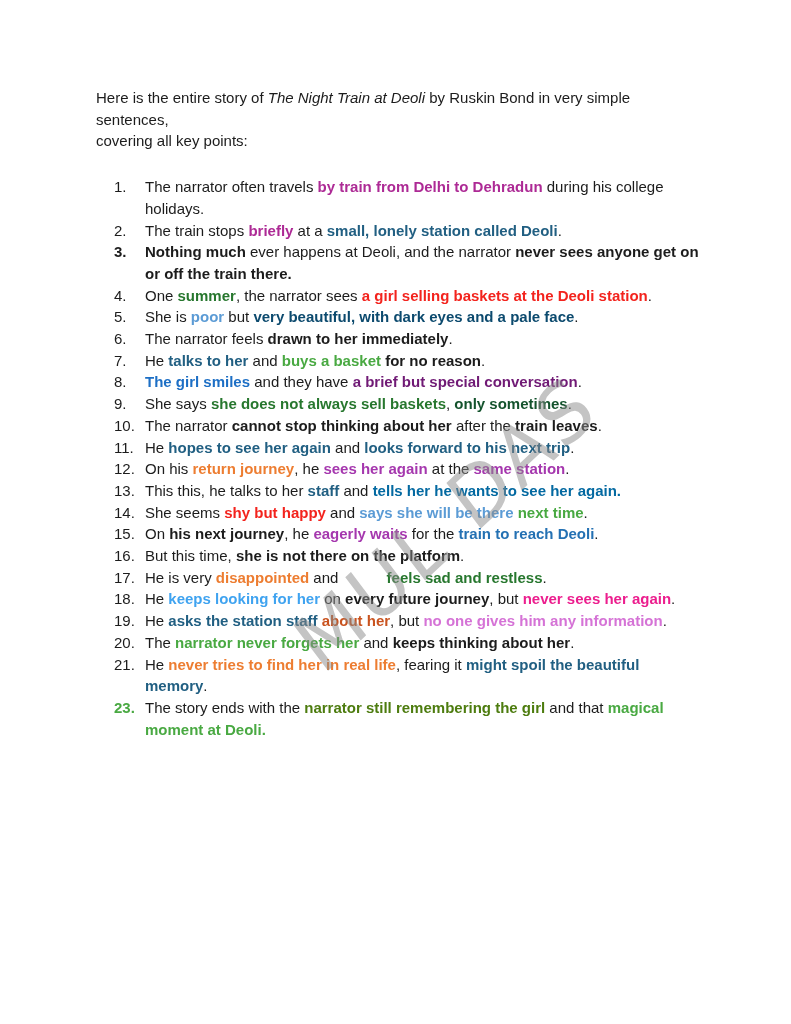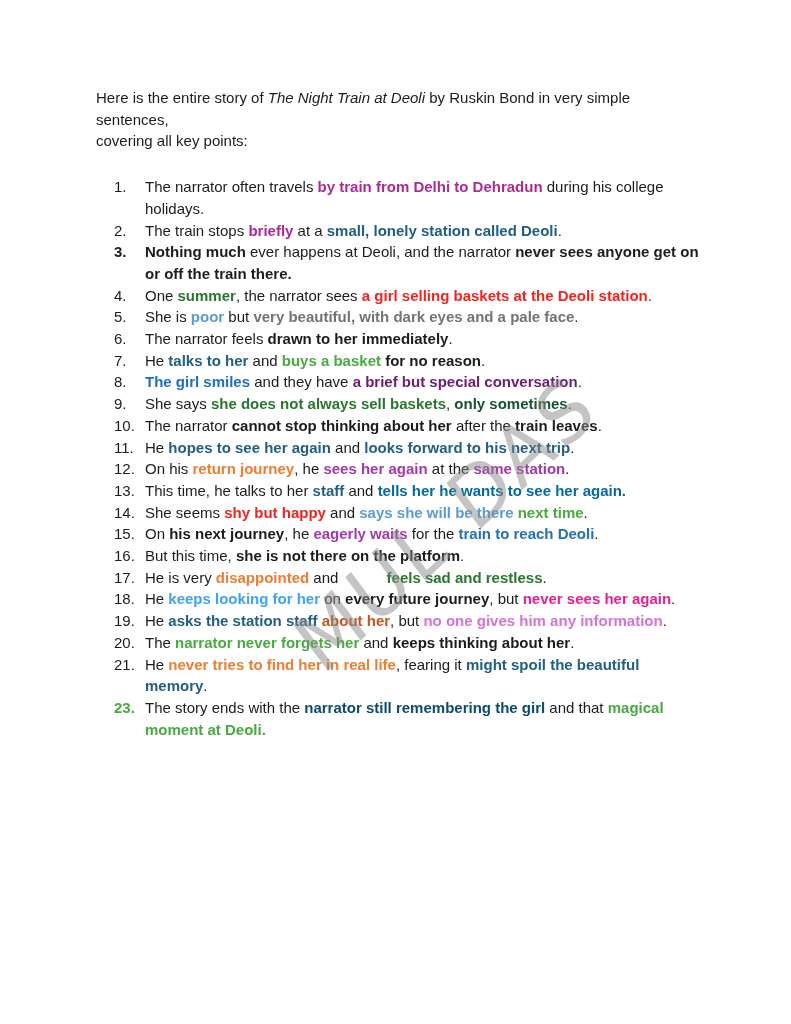--- a/index.html
+++ b/index.html
@@ -46,21 +46,21 @@
         <div class="list-item">
           <span class="num" style="font-weight: 700;">3.</span>
           <span class="item-text"><span style="font-weight: 700;">Nothing much</span><span> ever happens at Deoli, and the narrator </span><span style="font-weight: 700;">never sees anyone get on or off the train there.</span></span>
         </div>
         <div class="list-item">
           <span class="num">4.</span>
           <span class="item-text"><span>One </span><span style="font-weight: 700; color: rgb(39, 119, 46);">summer</span><span>, the narrator sees </span><span style="font-weight: 700; color: rgb(243, 35, 29);">a girl selling baskets at the Deoli station</span><span>.</span></span>
         </div>
         <div class="list-item">
           <span class="num">5.</span>
-          <span class="item-text"><span>She is </span><span style="font-weight: 700; color: rgb(91, 155, 213);">poor</span><span> but </span><span style="font-weight: 700; color: #737373;">very beautiful, with dark eyes and a pale face</span><span>.</span></span>
+          <span class="item-text"><span>She is </span><span style="font-weight: 700; color: rgb(91, 155, 213);">poor</span><span> but </span><span style="font-weight: 700; color: #0c4a6e;">very beautiful, with dark eyes and a pale face</span><span>.</span></span>
         </div>
         <div class="list-item">
           <span class="num">6.</span>
           <span class="item-text"><span>The narrator feels </span><span style="font-weight: 700;">drawn to her immediately</span><span>.</span></span>
         </div>
         <div class="list-item">
           <span class="num">7.</span>
           <span class="item-text"><span>He </span><span style="font-weight: 700; color: rgb(33, 95, 130);">talks to her</span><span> and </span><span style="font-weight: 700; color: rgb(73, 169, 66);">buys a basket</span><span> </span><span style="font-weight: 700;">for no reason</span><span>.</span></span>
         </div>
         <div class="list-item">
@@ -78,21 +78,21 @@
         <div class="list-item">
           <span class="num">11.</span>
           <span class="item-text"><span>He </span><span style="font-weight: 700; color: rgb(33, 95, 130);">hopes to see her again</span><span> and </span><span style="font-weight: 700; color: rgb(33, 95, 130);">looks forward to his next trip</span><span>.</span></span>
         </div>
         <div class="list-item">
           <span class="num">12.</span>
           <span class="item-text"><span>On his </span><span style="font-weight: 700; color: rgb(237, 125, 49);">return journey</span><span>, he </span><span style="font-weight: 700; color: rgb(165, 55, 174);">sees her again</span><span> at the </span><span style="font-weight: 700; color: rgb(165, 55, 174);">same station</span><span>.</span></span>
         </div>
         <div class="list-item">
           <span class="num">13.</span>
-          <span class="item-text"><span>This time, he talks to her </span><span style="font-weight: 700; color: rgb(33, 95, 130);">staff</span><span> and </span><span style="font-weight: 700; color: #0369a1;">tells her he wants to see her again.</span></span>
+          <span class="item-text"><span>This this, he talks to her </span><span style="font-weight: 700; color: rgb(33, 95, 130);">staff</span><span> and </span><span style="font-weight: 700; color: #0369a1;">tells her he wants to see her again.</span></span>
         </div>
         <div class="list-item">
           <span class="num">14.</span>
           <span class="item-text"><span>She seems </span><span style="font-weight: 700; color: rgb(243, 35, 29);">shy but happy</span><span> and </span><span style="font-weight: 700; color: rgb(91, 155, 213);">says she will be there</span><span> </span><span style="font-weight: 700; color: rgb(73, 169, 66);">next time</span><span>.</span></span>
         </div>
         <div class="list-item">
           <span class="num">15.</span>
           <span class="item-text"><span>On </span><span style="font-weight: 700;">his next journey</span><span>, he </span><span style="font-weight: 700; color: rgb(165, 55, 174);">eagerly waits</span><span> for the </span><span style="font-weight: 700; color: rgb(36, 113, 179);">train to reach Deoli</span><span>.</span></span>
         </div>
         <div class="list-item">
@@ -114,18 +114,18 @@
         <div class="list-item">
           <span class="num">20.</span>
           <span class="item-text"><span>The </span><span style="font-weight: 700; color: rgb(73, 169, 66);">narrator never forgets her</span><span> and </span><span style="font-weight: 700;">keeps thinking about her</span><span>.</span></span>
         </div>
         <div class="list-item">
           <span class="num">21.</span>
           <span class="item-text"><span>He </span><span style="font-weight: 700; color: rgb(237, 125, 49);">never tries to find her in real life</span><span>, fearing it </span><span style="font-weight: 700; color: rgb(33, 95, 130);">might spoil the beautiful memory</span><span>.</span></span>
         </div>
         <div class="list-item">
           <span class="num" style="font-weight: 700; color: rgb(73, 169, 66);">23.</span>
-          <span class="item-text"><span>The story ends with the </span><span style="font-weight: 700; color: #0c4a6e;">narrator still remembering the girl</span><span> and that </span><span style="font-weight: 700; color: rgb(73, 169, 66);">magical moment at Deoli.</span></span>
+          <span class="item-text"><span>The story ends with the </span><span style="font-weight: 700; color: #4d7c0f;">narrator still remembering the girl</span><span> and that </span><span style="font-weight: 700; color: rgb(73, 169, 66);">magical moment at Deoli.</span></span>
         </div>
       </div>
   </div>
   <div class="watermark">MUL DAS</div>
 </div>
 
 </body></html>

